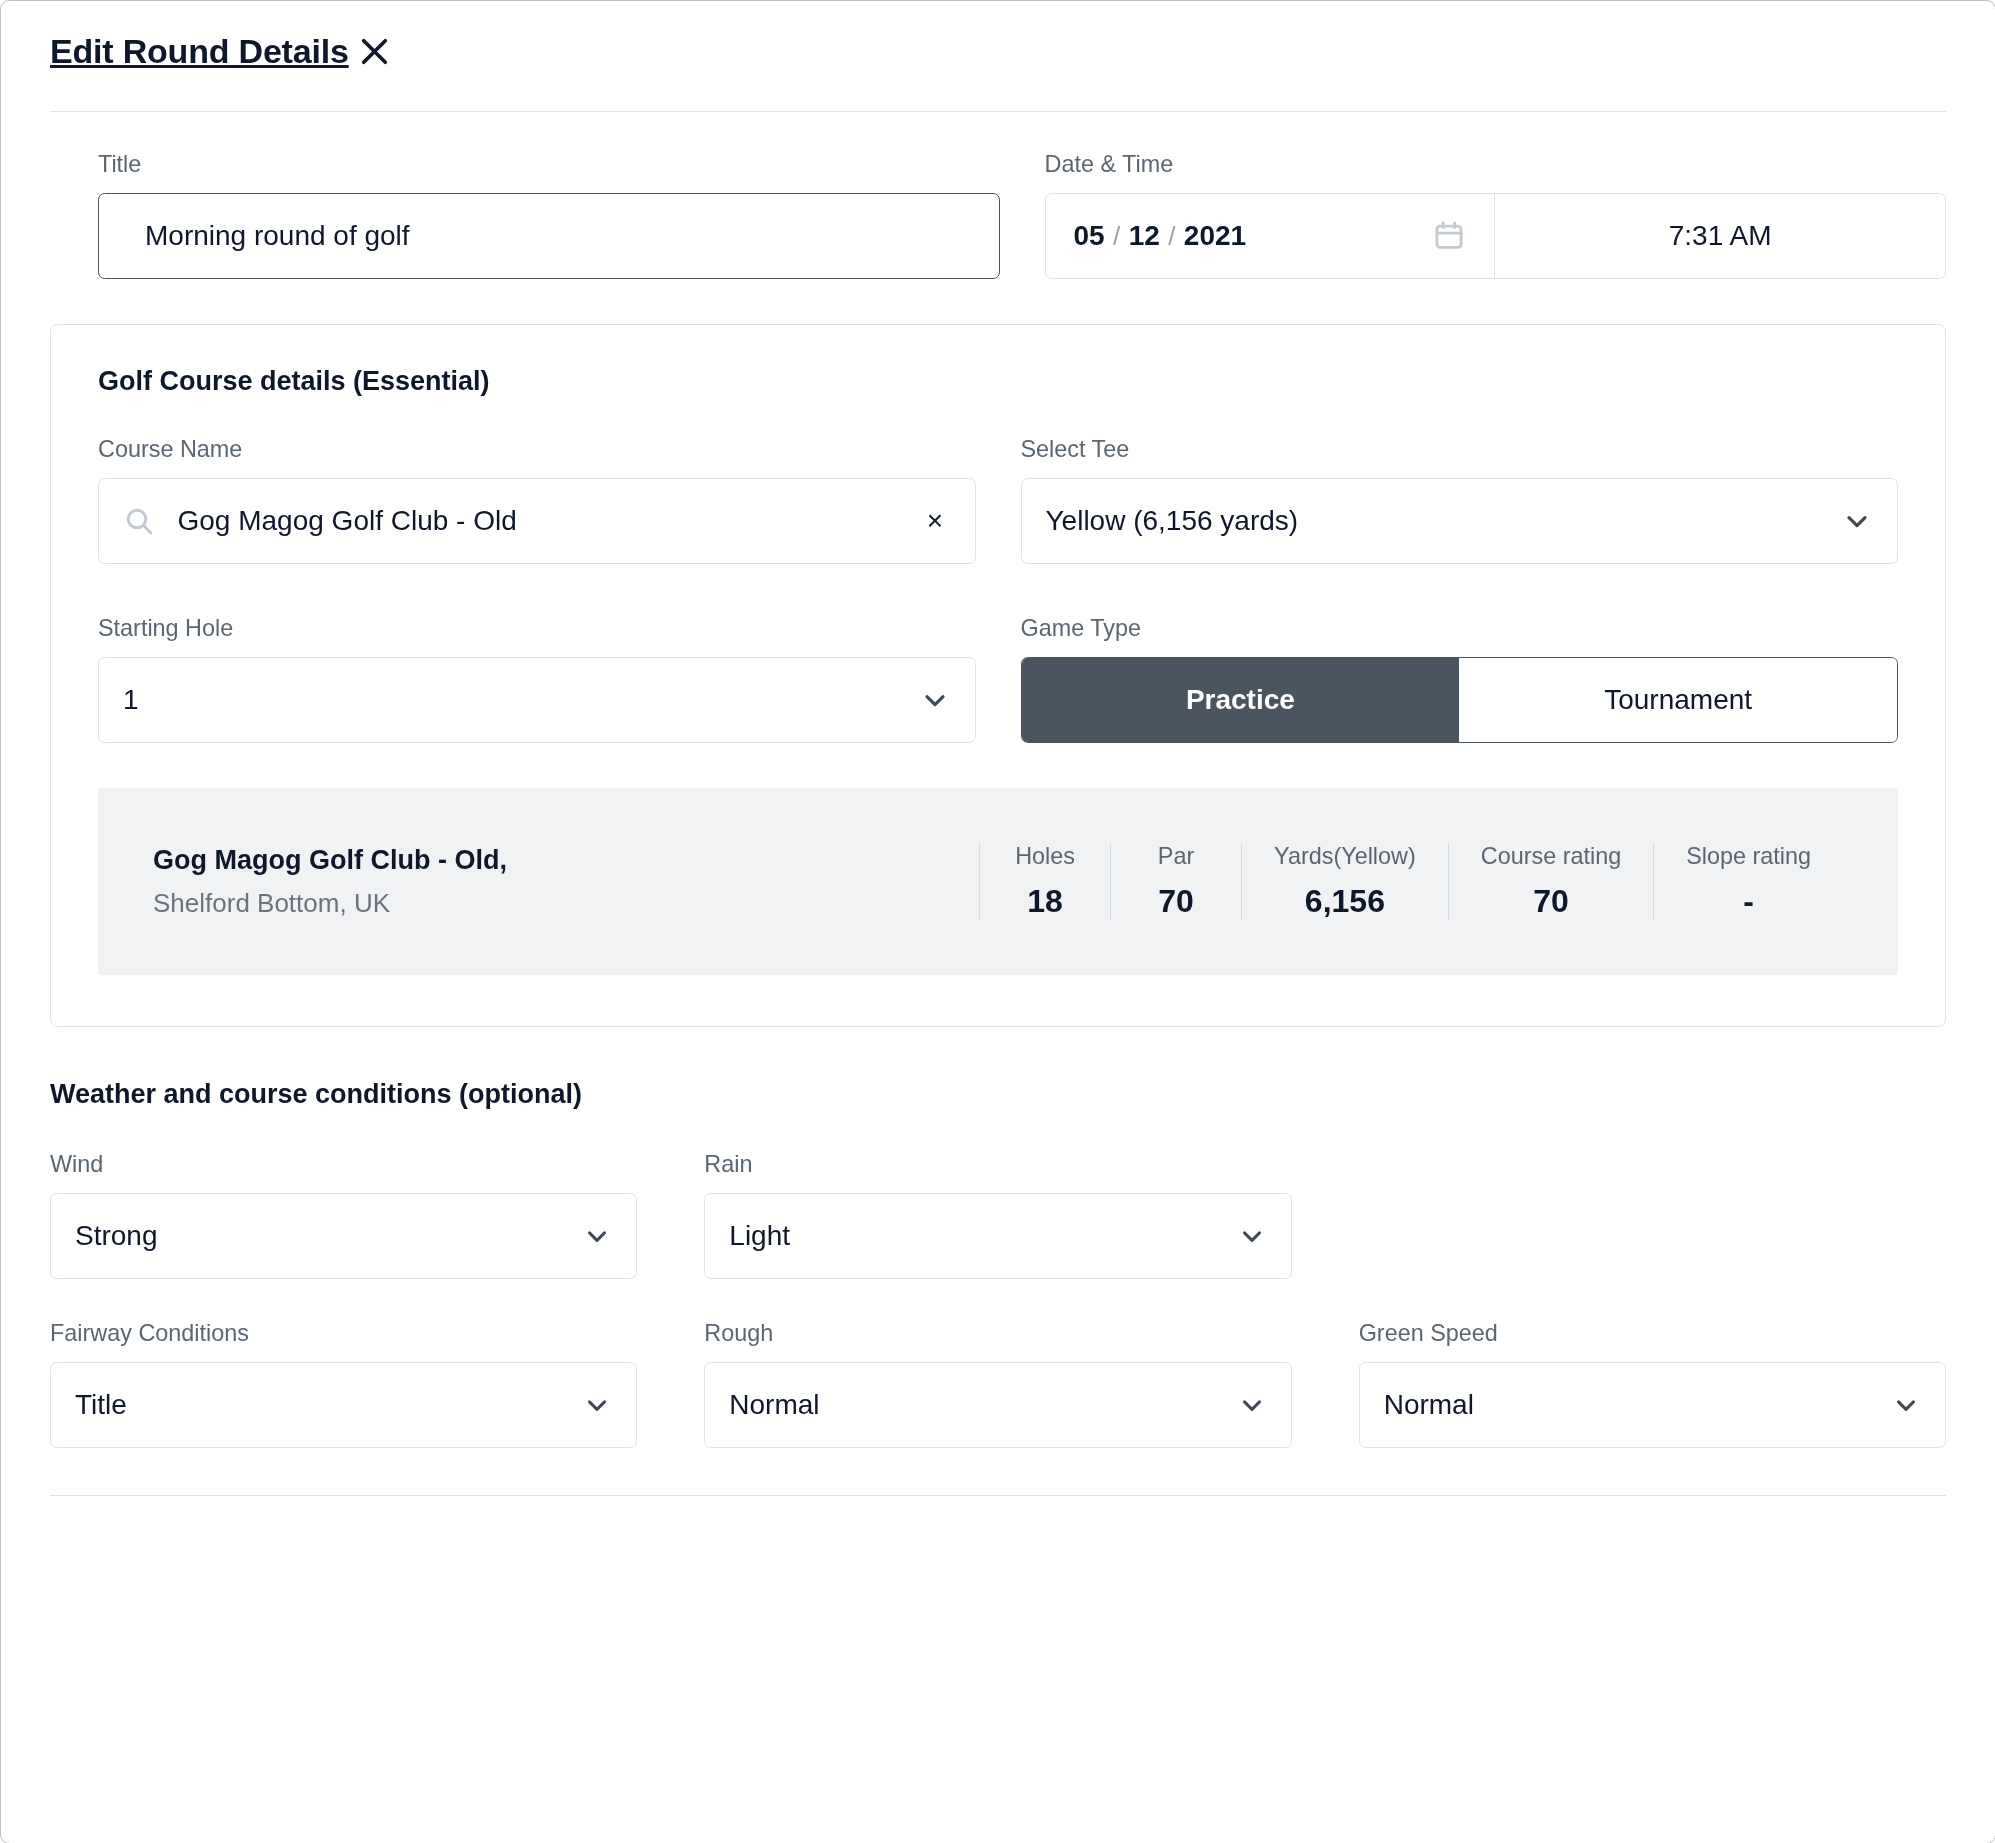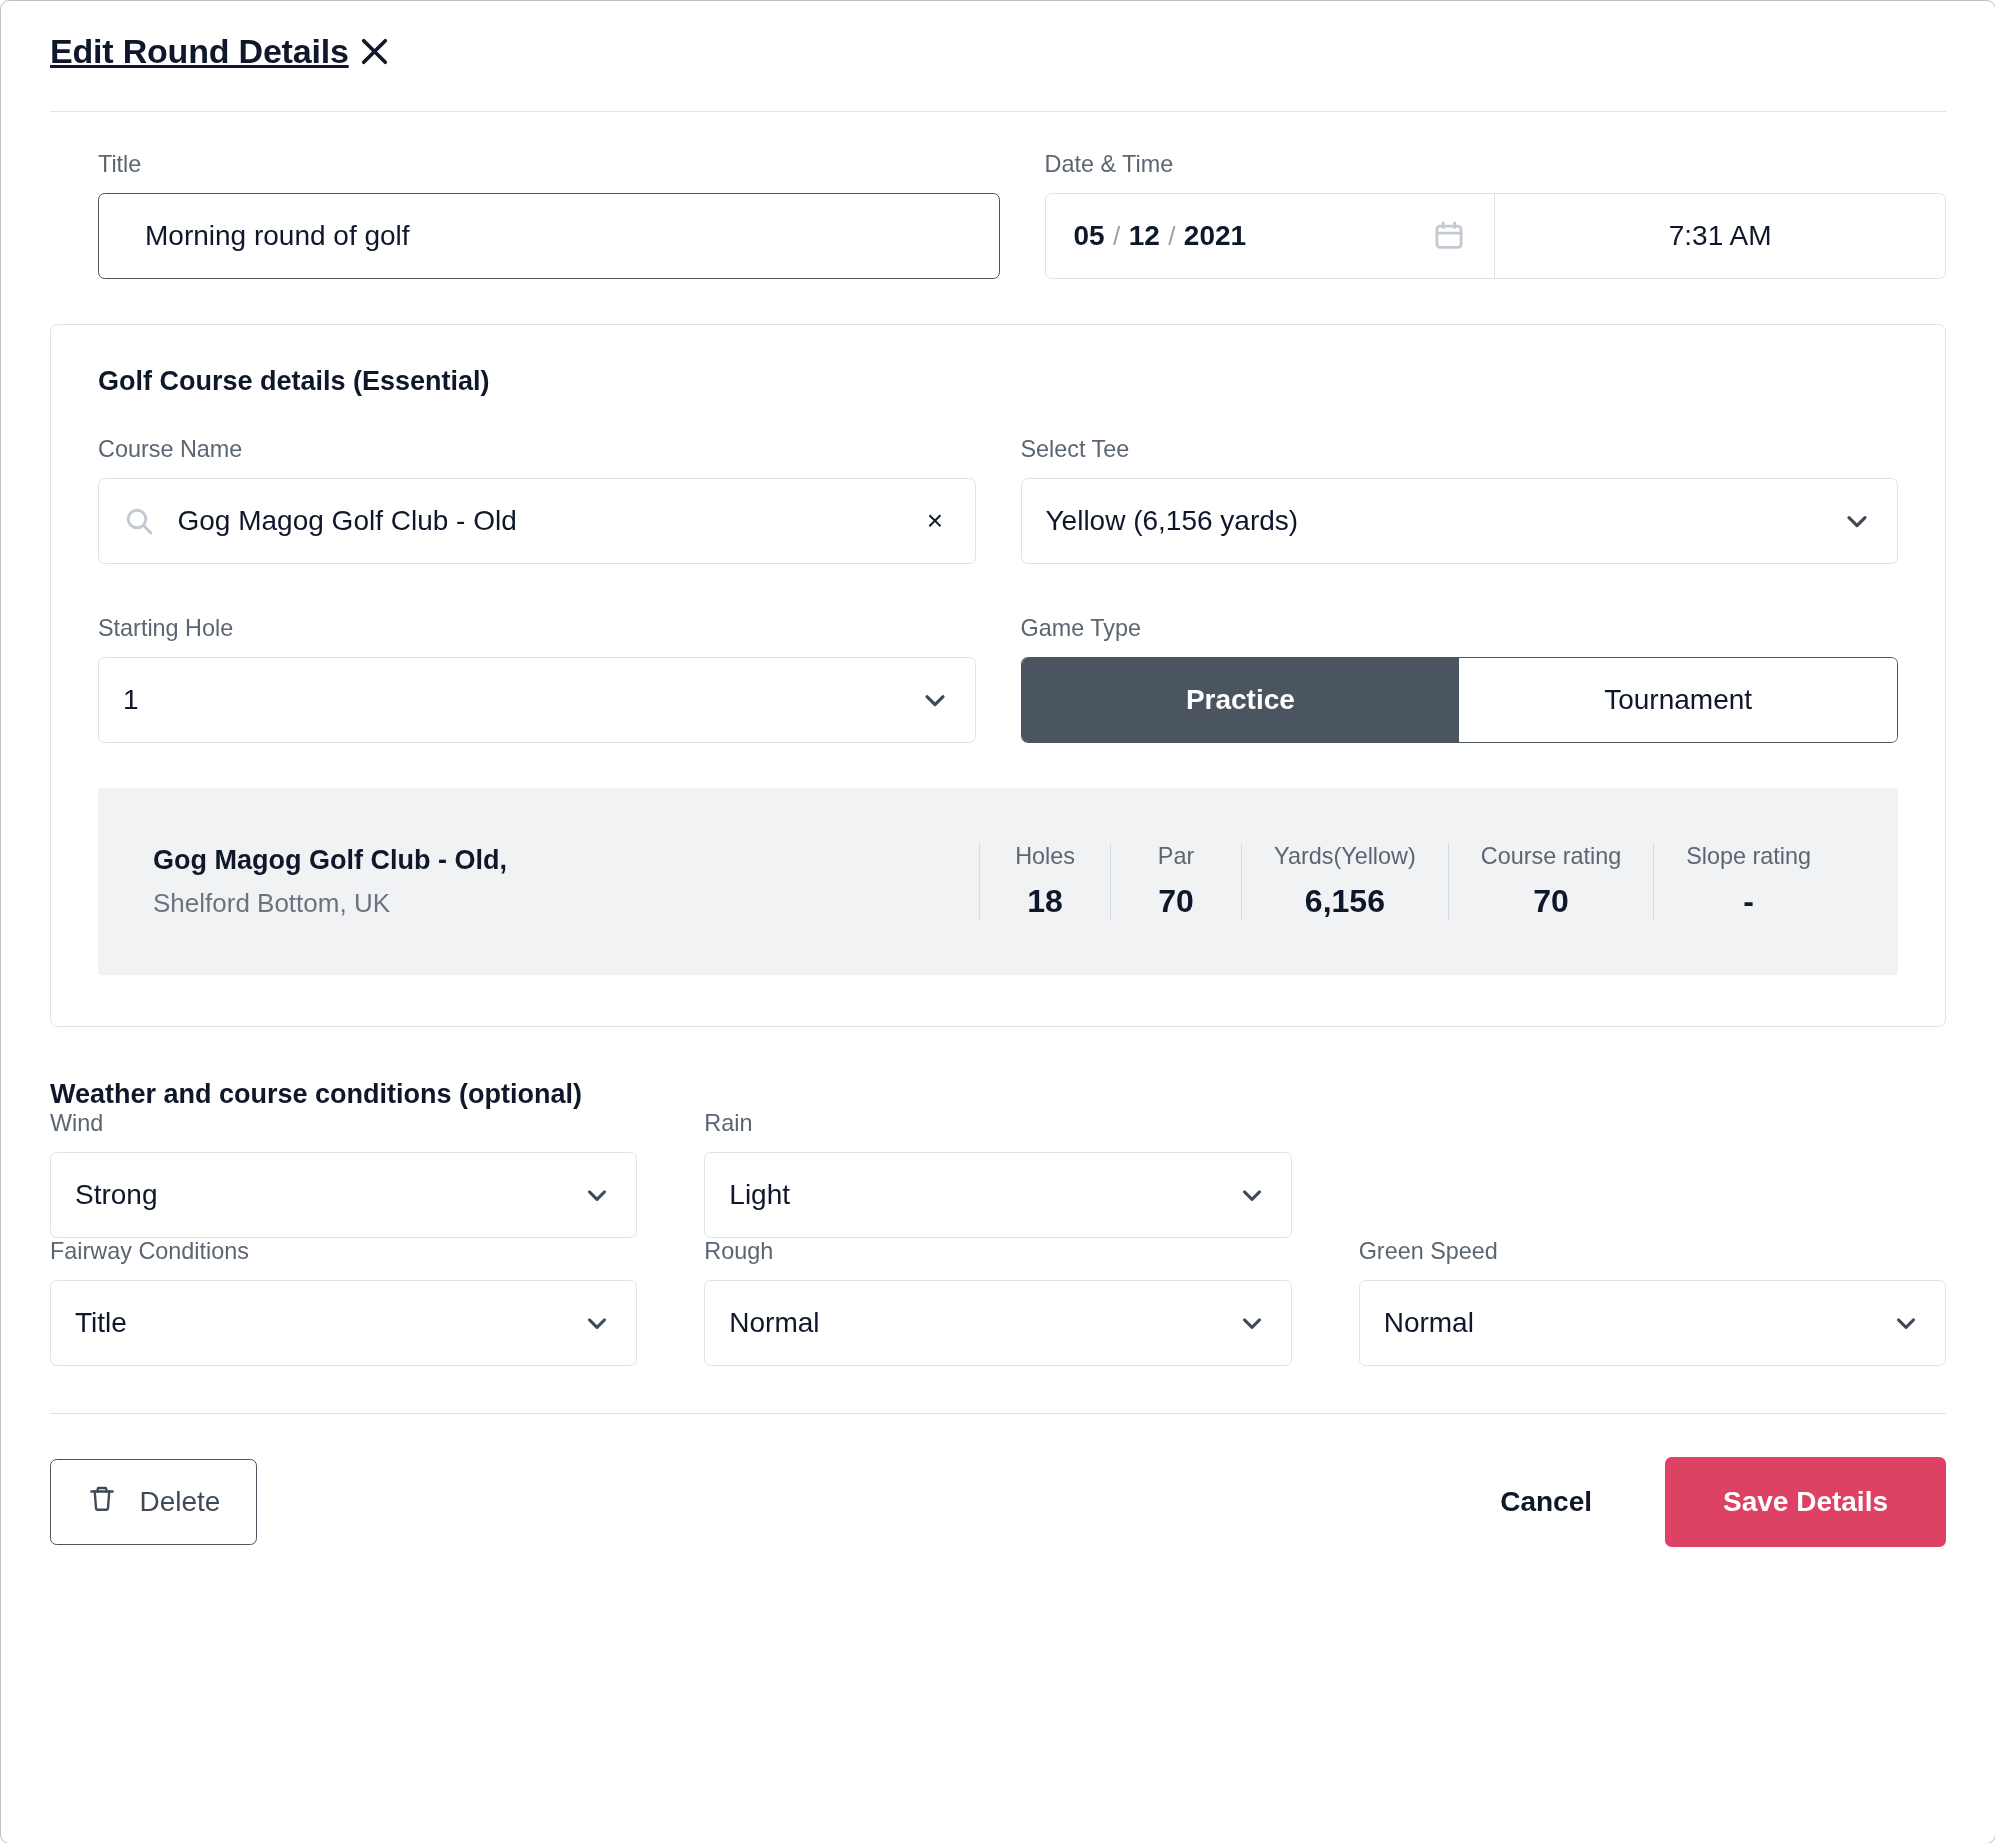--- a/index.html
+++ b/index.html
@@ -229,20 +229,21 @@
   
   .weather-heading {
     margin-top: 52px;
     font-size: 27px;
     font-weight: bold;
     color: #0f172a;
   }
   .weather-row {
     display: flex;
     gap: 67px;
+    margin-top: 41px;
   }
   .w-cell { width: 604px; }
 
   
   .footer-divider {
     margin-top: 47px;
     border-top: 1.9px solid #dfe3e8;
   }
   .footer {
     display: flex;
@@ -480,31 +481,15 @@
         <span class="chev">
           <svg width="30" height="30" viewBox="0 0 24 24" fill="none" stroke="#3f4a56" stroke-width="2.4" stroke-linecap="round" stroke-linejoin="round">
             <polyline points="6 9.5 12 15.5 18 9.5"></polyline>
           </svg>
         </span>
       </div>
     </div>
   </div>
 
   <div class="footer-divider"></div>
-  <div class="footer">
-    <button class="delete-btn">
-      <span>
-        <svg width="30" height="30" viewBox="0 0 24 24" fill="none" stroke="#3f4a56" stroke-width="1.9" stroke-linecap="round" stroke-linejoin="round">
-          <polyline points="3.5 6 20.5 6"></polyline>
-          <path d="M8.5 6V4.2a1 1 0 0 1 1-1h5a1 1 0 0 1 1 1V6"></path>
-          <path d="M6.2 6l1 13.2a1.5 1.5 0 0 0 1.5 1.4h6.6a1.5 1.5 0 0 0 1.5-1.4L17.8 6"></path>
-        </svg>
-      </span>
-      <span>Delete</span>
-    </button>
-    <div class="footer-right">
-      <button class="cancel-btn">Cancel</button>
-      <button class="save-btn">Save Details</button>
-    </div>
-  </div>
 
 </div>
 
 
 </body></html>

